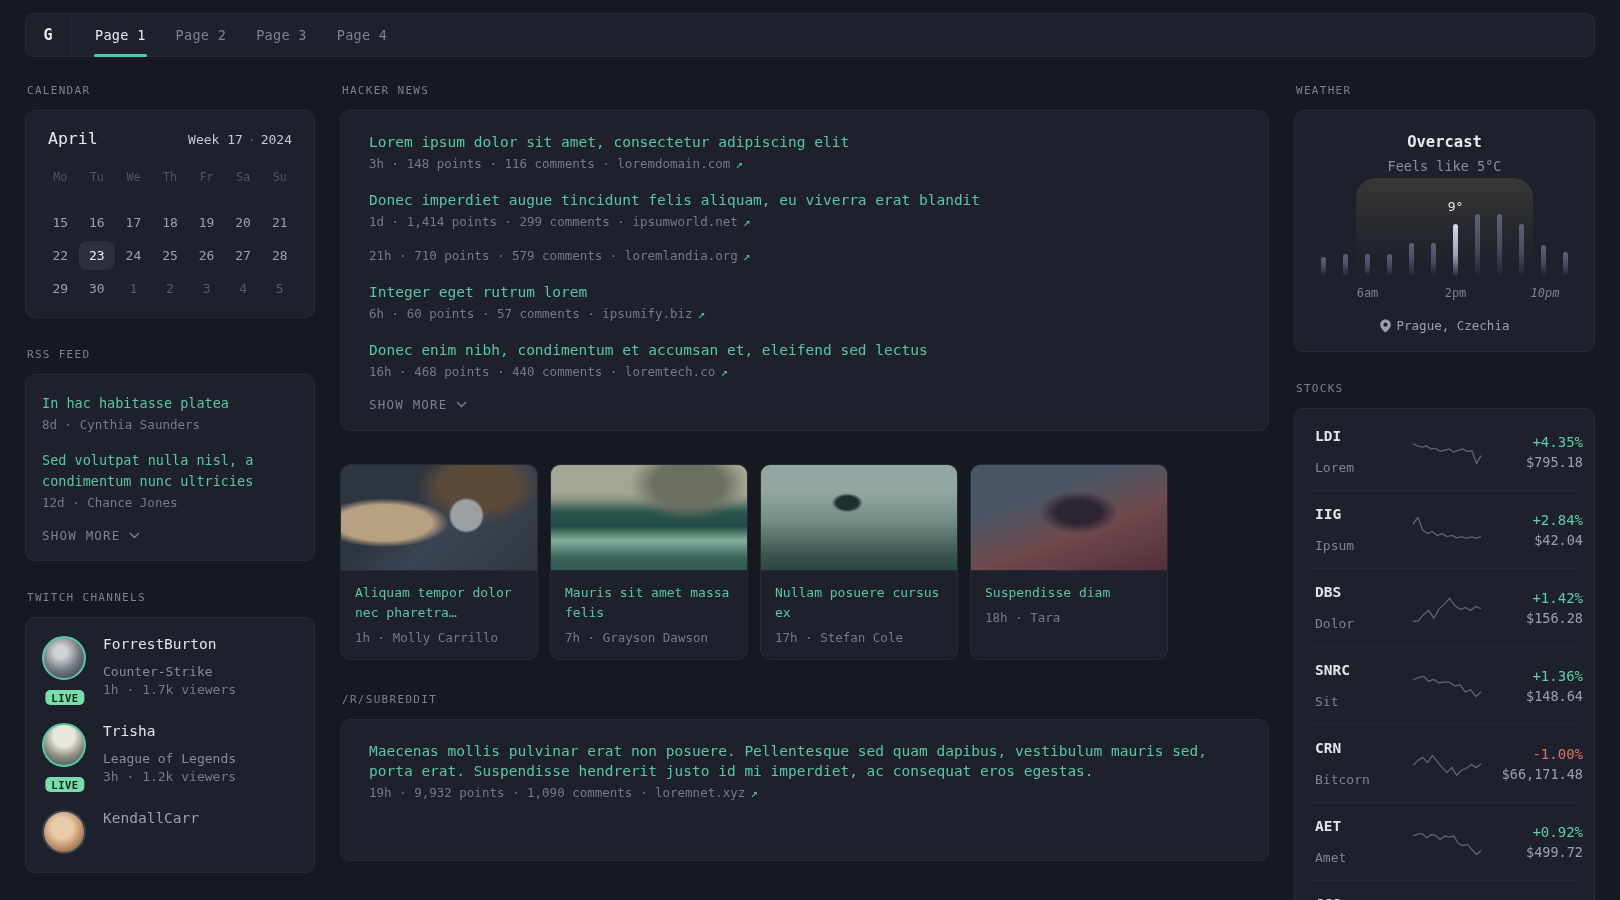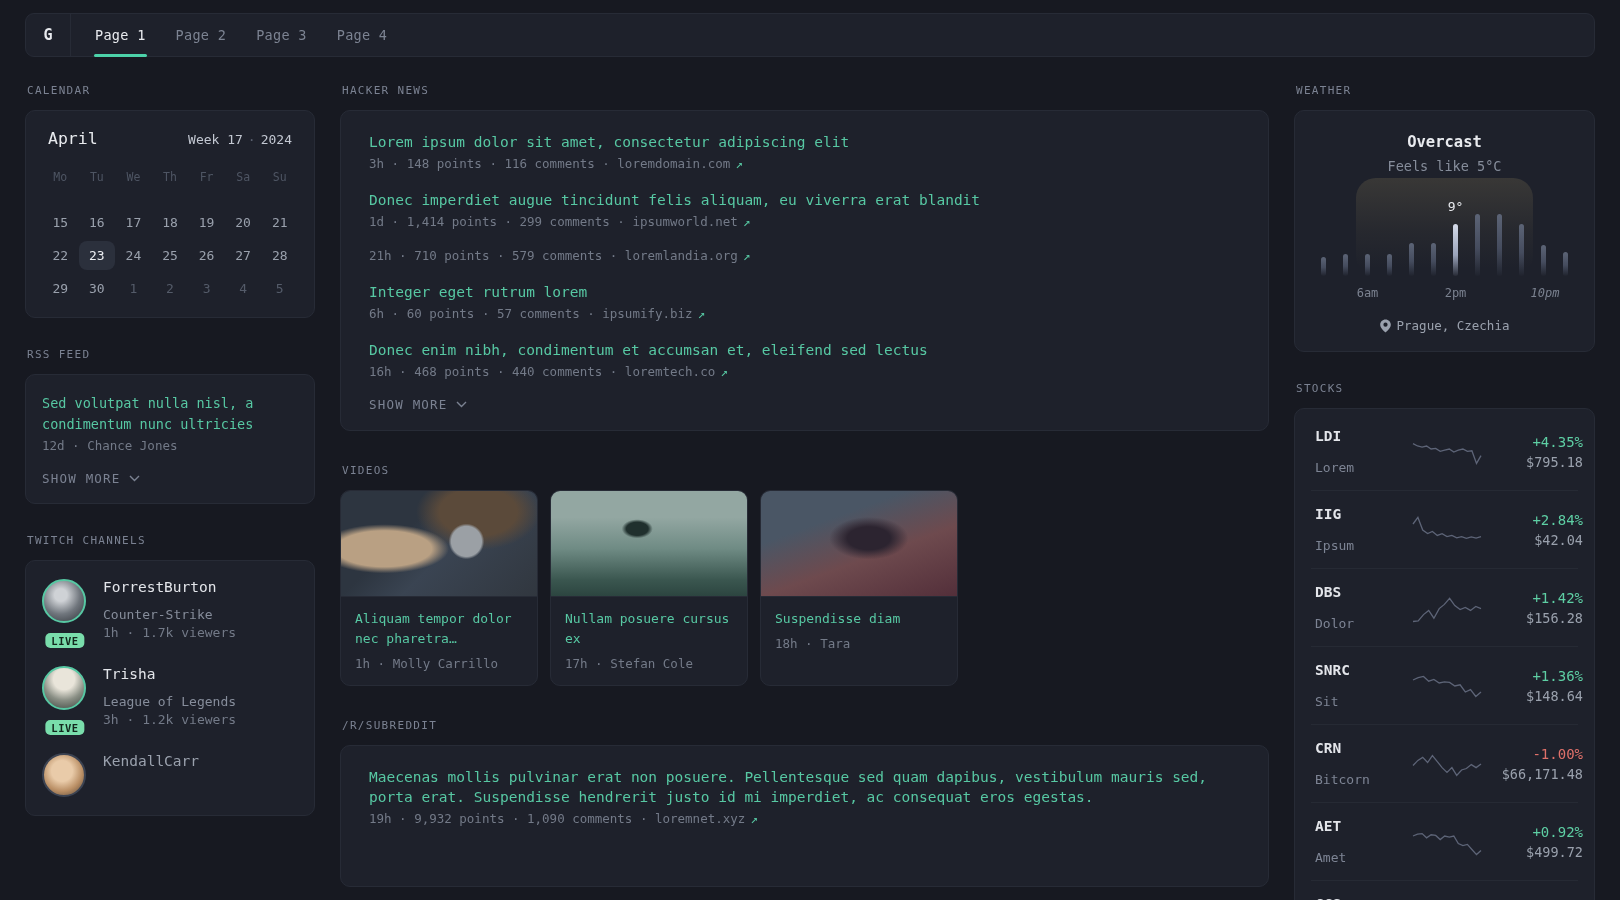--- a/index.html
+++ b/index.html
@@ -195,20 +195,23 @@
             <div class="cal-day dim">3</div>
             <div class="cal-day dim">4</div>
             <div class="cal-day dim">5</div>
           </div>
       </div>
     </section>
 
     <section>
       <h2 class="wlabel">RSS FEED</h2>
       <div class="card pad-card" id="rss-card"><div class="feed-item">
+            <div class="feed-title">In hac habitasse platea</div>
+            <div class="feed-meta">8d · Cynthia Saunders</div>
+          </div><div class="feed-item">
             <div class="feed-title">Sed volutpat nulla nisl, a condimentum nunc ultricies</div>
             <div class="feed-meta">12d · Chance Jones</div>
           </div><div class="show-more">
             <span>SHOW MORE</span>
             <svg width="11" height="7" viewBox="0 0 11 7">
               <polyline points="1,1 5.5,5.5 10,1" fill="none" stroke-width="1.4"></polyline>
             </svg>
           </div></div>
     </section>
 
@@ -270,27 +273,33 @@
             <div class="hn-meta"><span>16h · 468 points · 440 comments · loremtech.co</span><span class="arrow">↗</span></div>
           </div><div class="show-more">
             <span>SHOW MORE</span>
             <svg width="11" height="7" viewBox="0 0 11 7">
               <polyline points="1,1 5.5,5.5 10,1" fill="none" stroke-width="1.4"></polyline>
             </svg>
           </div></div>
     </section>
 
     <section>
-      <h2 class="wlabel">VIDEOS</h2>
       <div class="video-row" id="video-row">
           <div class="card video-card">
             <div class="thumb thumb-camera"></div>
             <div class="video-body">
               <div class="video-title">Aliquam tempor dolor nec pharetra…</div>
               <div class="video-meta">1h · Molly Carrillo</div>
+            </div>
+          </div>
+          <div class="card video-card">
+            <div class="thumb thumb-sea"></div>
+            <div class="video-body">
+              <div class="video-title">Mauris sit amet massa felis</div>
+              <div class="video-meta">7h · Grayson Dawson</div>
             </div>
           </div>
           <div class="card video-card">
             <div class="thumb thumb-canoe"></div>
             <div class="video-body">
               <div class="video-title">Nullam posuere cursus ex</div>
               <div class="video-meta">17h · Stefan Cole</div>
             </div>
           </div>
           <div class="card video-card">

